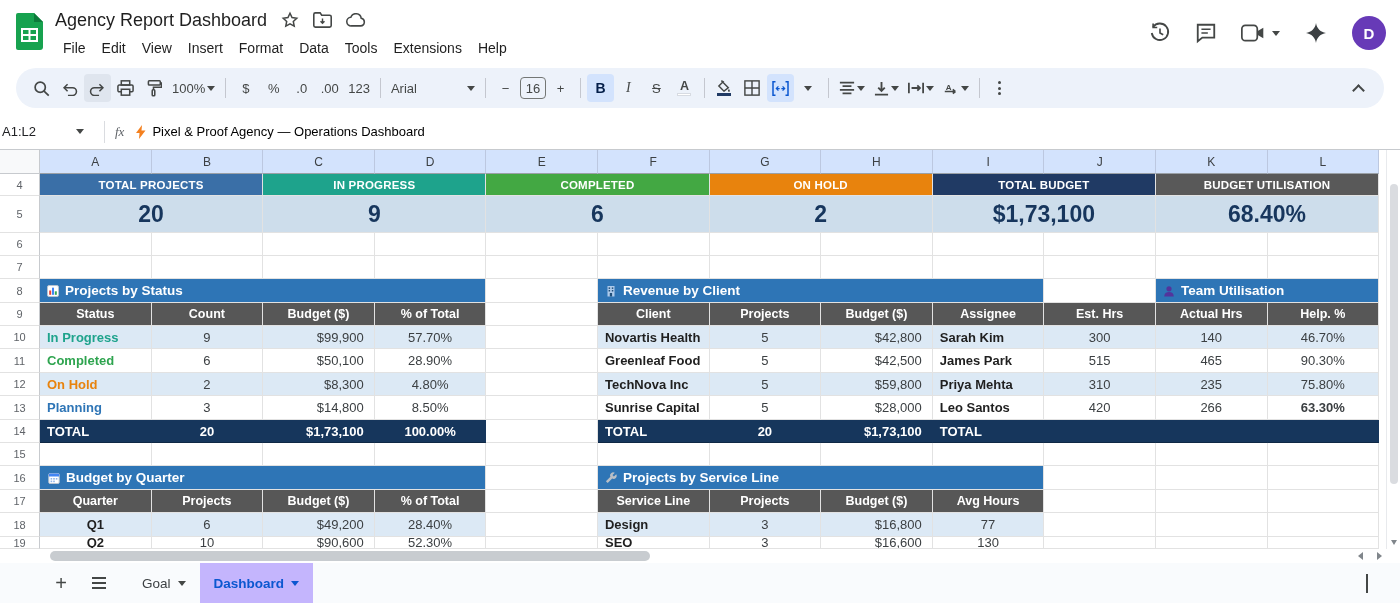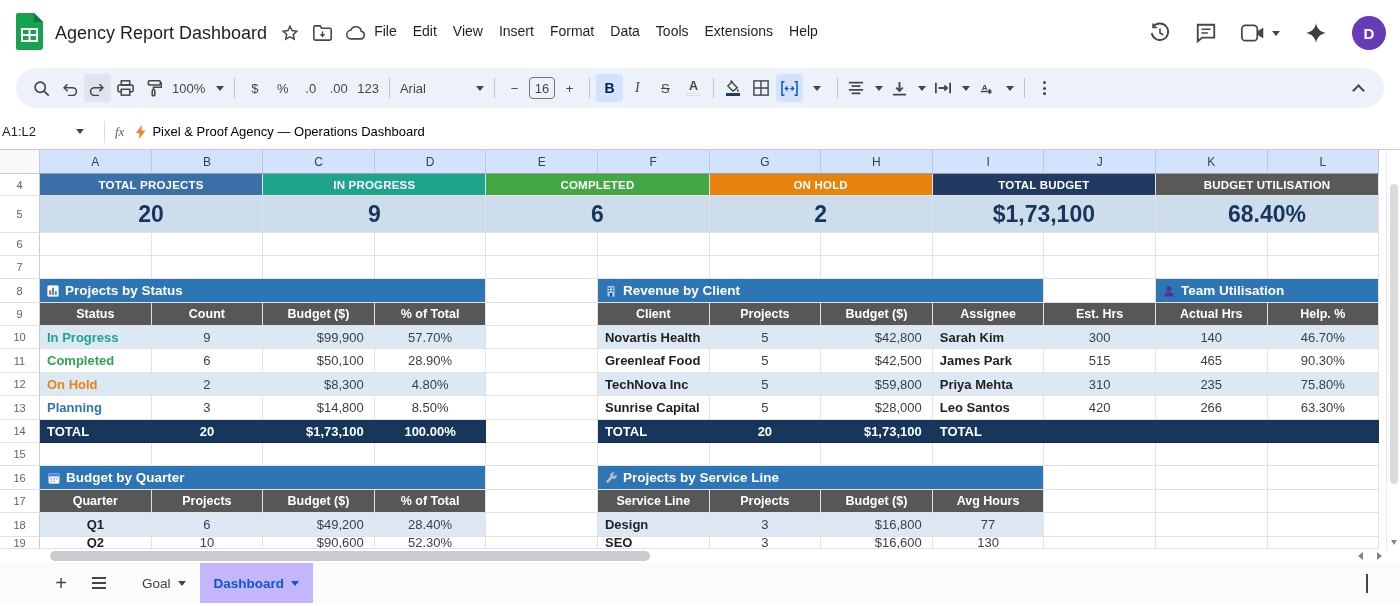--- a/index.html
+++ b/index.html
@@ -2,39 +2,39 @@
 <html><head>
 <meta charset="utf-8">
 <style>
   * { margin:0; padding:0; box-sizing:border-box; }
   html,body { width:1400px; height:606px; overflow:hidden; background:#fff;
     font-family:"Liberation Sans", sans-serif; color:#202124; }
 
   
   .topbar { height:66px; display:flex; align-items:center; padding:0 14px 0 16px; background:#fff; }
   .logo { margin-right:12px; flex:0 0 auto; }
-  .titleblock { display:flex; flex-direction:row; justify-content:center; }
+  .titleblock { display:flex; flex-direction:column; justify-content:center; }
   .titlerow { display:flex; align-items:center; gap:14px; height:30px; }
   .doc-title { font-size:18px; color:#1f1f1f; }
   .t-ic { color:#444746; display:flex; align-items:center; }
   .menubar { display:flex; align-items:center; height:26px; }
   .menu-item { font-size:14px; color:#1f1f1f; padding:3px 8px; border-radius:6px; cursor:default; }
   .tb-right { margin-left:auto; display:flex; align-items:center; gap:24px; }
   .share-pill { display:flex; align-items:center; background:#c2e7ff; border-radius:20px; height:40px; overflow:hidden; }
   .share-main { display:flex; align-items:center; gap:8px; padding:0 14px 0 16px; height:100%; border-right:1px solid #fff; }
   .share-label { font-size:14px; color:#001d35; font-weight:bold; }
   .share-caret { padding:0 12px; height:100%; display:flex; align-items:center; }
   .avatar { width:34px; height:34px; border-radius:50%; background:#673ab7; color:#fff; display:flex; align-items:center; justify-content:center; font-size:15px; font-weight:bold; }
   .car { width:0; height:0; border-left:4px solid transparent; border-right:4px solid transparent; border-top:5px solid #444746; }
 
   
   .toolbar { height:40px; margin:2px 16px 6px 16px; background:#edf2fa; border-radius:24px;
     display:flex; align-items:center; padding:0 12px; gap:1px; }
   .tbtn { min-width:27px; height:28px; border-radius:4px; display:flex; align-items:center; justify-content:center;
-    gap:11px; color:#444746; font-size:13px; padding:0 4px; }
+    gap:2px; color:#444746; font-size:13px; padding:0 4px; }
   .tbtn.hl { background:#dfe5ee; }
   .tbtn.hlb { background:#d3e3fd; color:#041e49; }
   .tdiv { width:1px; height:20px; background:#c4c7cf; margin:0 5px; flex:0 0 auto; }
   .zoomv { font-size:13px; color:#444746; }
   .fontname { width:66px; text-align:left; font-size:13px; color:#444746; }
   .sizebox { width:26px; height:22px; border:1px solid #747775; border-radius:4px; font-size:13px; color:#444746;
     display:flex; align-items:center; justify-content:center; background:transparent; }
   .glyphB { font-weight:bold; font-size:14px; }
   .glyphI { font-style:italic; font-family:"Liberation Serif", serif; font-size:14px; }
   .glyphS { text-decoration:line-through; font-size:13px; }
@@ -691,21 +691,21 @@
         </div>
         <div class="cell b0 nm" style="width: 111.6px; flex: 0 0 111.6px;">
           <span>Leo Santos</span>
         </div>
         <div class="cell b0 c" style="width: 111.6px; flex: 0 0 111.6px;">
           <span>420</span>
         </div>
         <div class="cell b0 c" style="width: 111.6px; flex: 0 0 111.6px;">
           <span>266</span>
         </div>
-        <div class="cell b0 c" style="width: 111.6px; flex: 0 0 111.6px;">
+        <div class="cell b0 c" style="width: 111.6px; flex: 0 0 111.6px; font-weight: bold;">
           <span>63.30%</span>
         </div>
       </div>
       <div class="g-row" style="height: 23px;">
         <div class="g-rn">14</div>
         <div class="cell tot l" style="width: 111.6px; flex: 0 0 111.6px;">
           <span>TOTAL</span>
         </div>
         <div class="cell tot c" style="width: 111.6px; flex: 0 0 111.6px;">
           <span>20</span>

